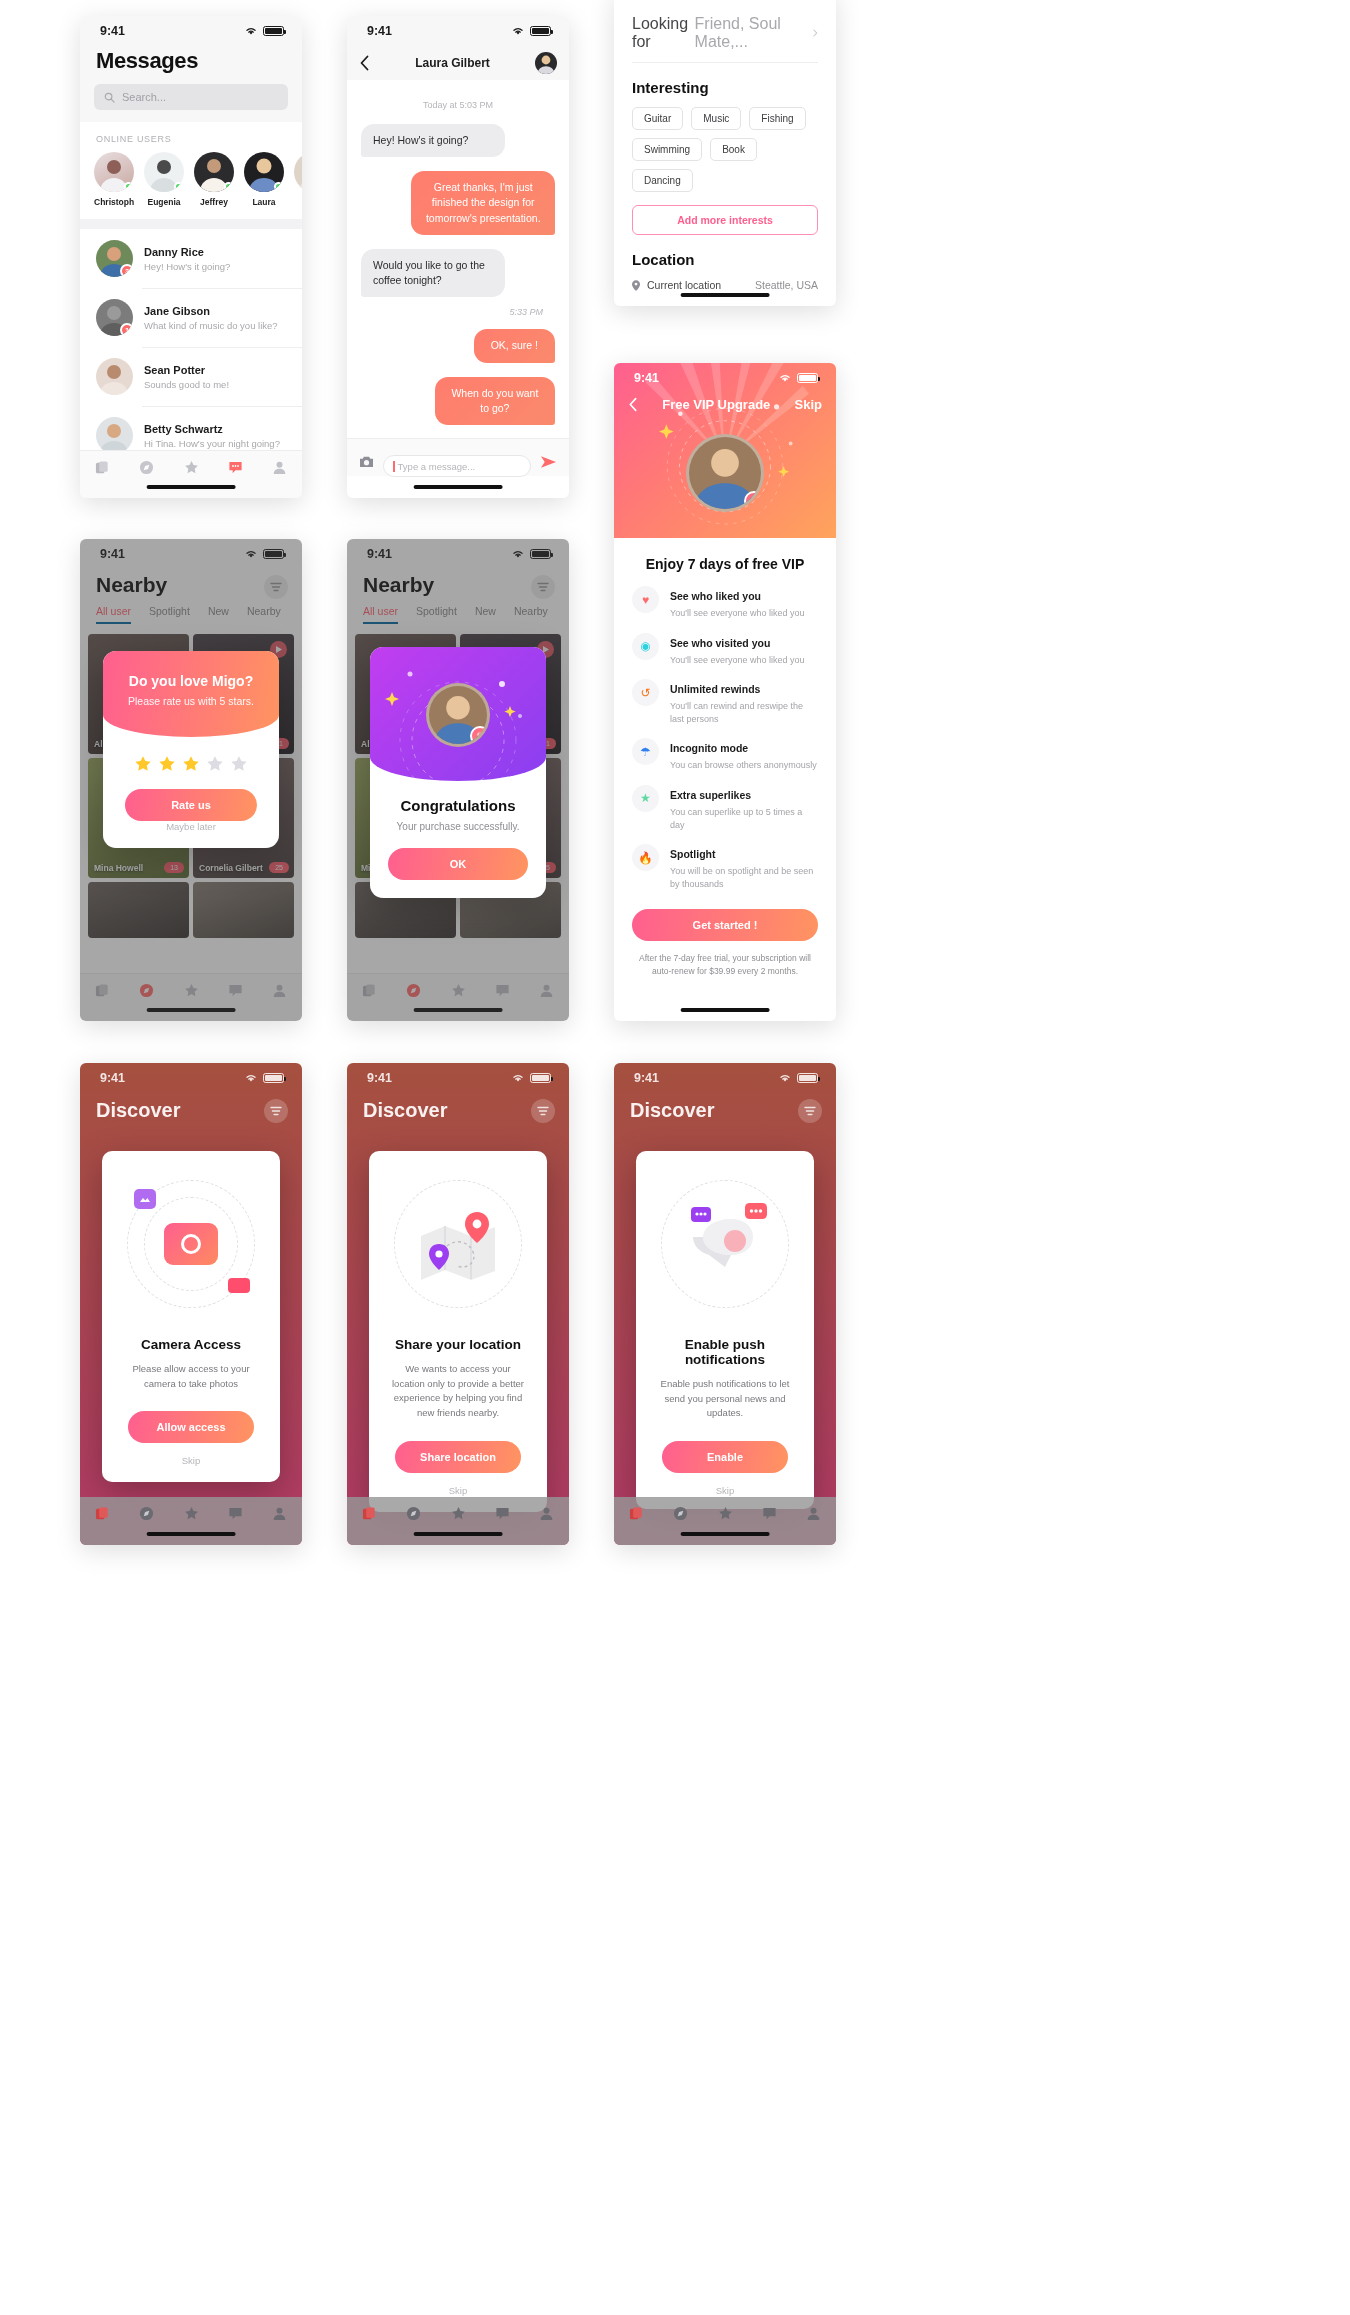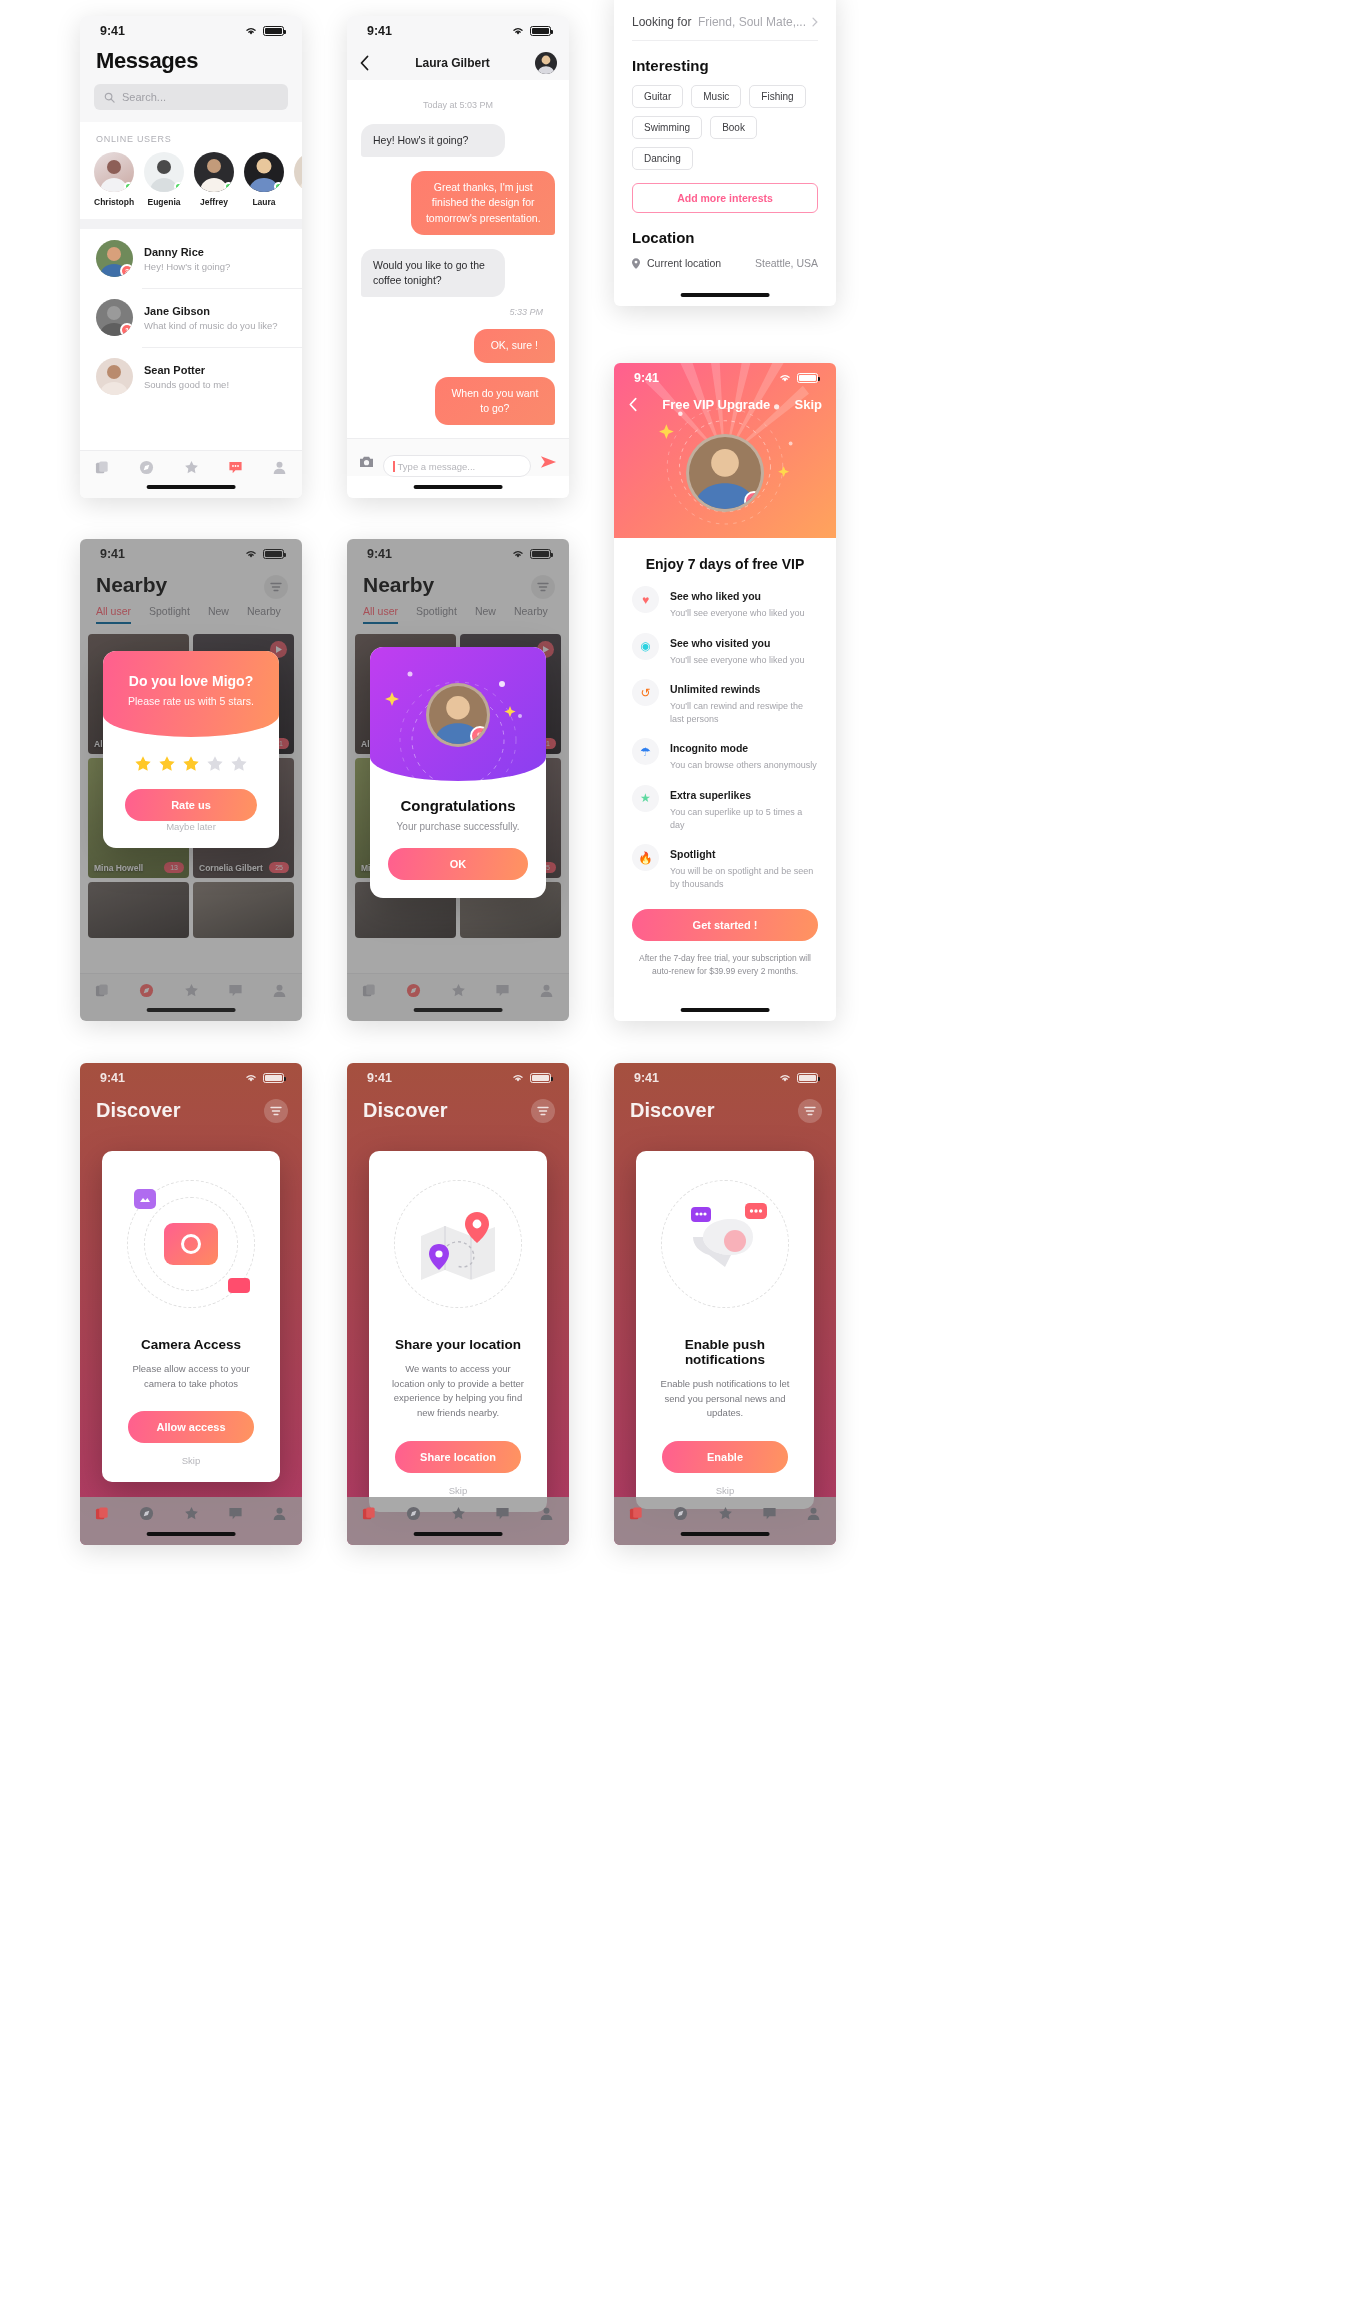--- a/index.html
+++ b/index.html
@@ -108,21 +108,21 @@
     flex:1; height:22px; background:#fff; border:1px solid #e7e7ea;
     border-radius:11px; display:flex; align-items:center; padding:0 9px;
     font-size:9.5px; color:#b6b6bb;
   }
   .caret { width:1.6px; height:11px; background:#ff6b6b; margin-right:3px; }
 
   
   .pf { padding:0 18px; }
   .pf-row {
     display:flex; align-items:center; justify-content:space-between;
-    padding:11px 0; border-bottom:1px solid #eeeef0; font-size:12px;
+    padding:11px 0; border-bottom:1px solid #eeeef0; font-size:16px;
   }
   .pf-row .k { color:#46464a; }
   .pf-row .v { color:#a8a8ae; display:flex; align-items:center; gap:6px; }
   .pf-h { font-size:15px; font-weight:bold; color:#111; padding:16px 0 11px; }
   .chips { display:flex; flex-wrap:wrap; gap:8px; }
   .chip {
     border:1px solid #e3e3e6; border-radius:5px; padding:5px 11px;
     font-size:10px; color:#3c3c40;
   }
   .chip-add {
@@ -348,20 +348,32 @@
     <div class="conv">
       <div class="av" style="background:#e6d9d2;">
         <svg class="ph-img" viewBox="0 0 37 37">
             <circle cx="18" cy="14" r="7" fill="#b98b6e"></circle>
             <path d="M4 37c0-8 6-13 14-13s14 5 14 13z" fill="#f0e6e0"></path>
           </svg>
       </div>
       <div>
         <div class="nm">Sean Potter</div>
         <div class="pv">Sounds good to me!</div>
+      </div>
+    </div>
+    <div class="conv">
+      <div class="av" style="background:#dfe3e6;">
+        <svg class="ph-img" viewBox="0 0 37 37">
+            <circle cx="18" cy="14" r="7" fill="#d7a882"></circle>
+            <path d="M4 37c0-8 6-13 14-13s14 5 14 13z" fill="#cfd6da"></path>
+          </svg>
+      </div>
+      <div>
+        <div class="nm">Betty Schwartz</div>
+        <div class="pv">Hi Tina. How's your night going?</div>
       </div>
     </div>
 
     <div class="tabbar">
       <span class="tb">
         <svg width="15" height="15" viewBox="0 0 16 16">
           <rect x="1" y="3" width="9" height="11" rx="1.6" fill="#b9b9c0"></rect>
             <rect x="4.5" y="1.5" width="9" height="11" rx="1.6" fill="#cfcfd5"></rect>
         </svg>
       </span>

